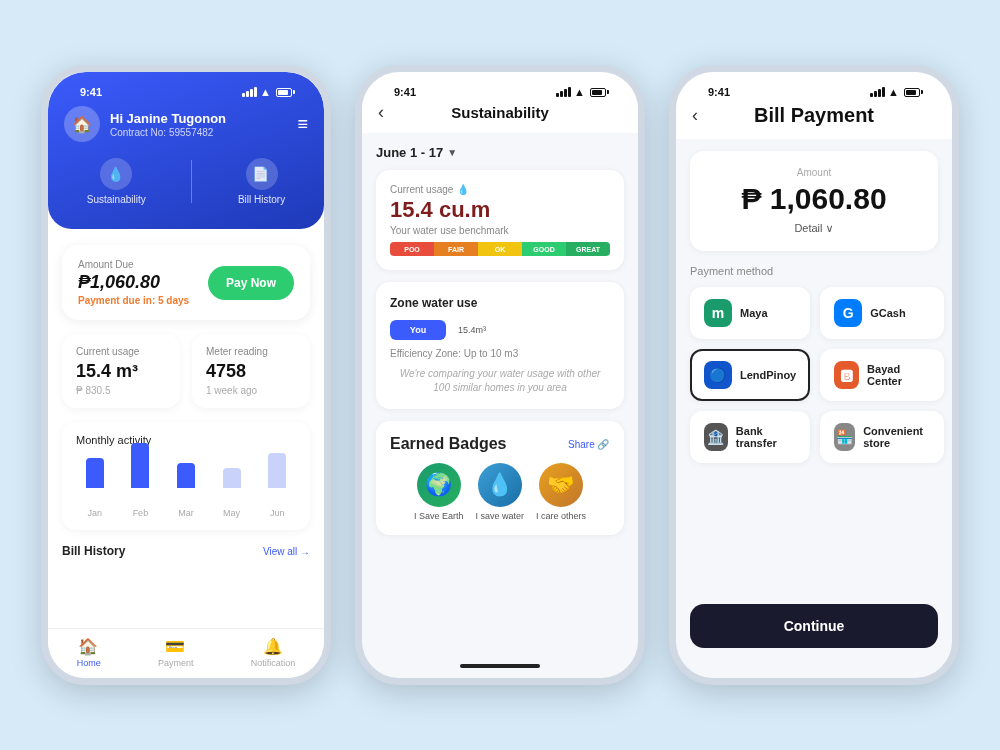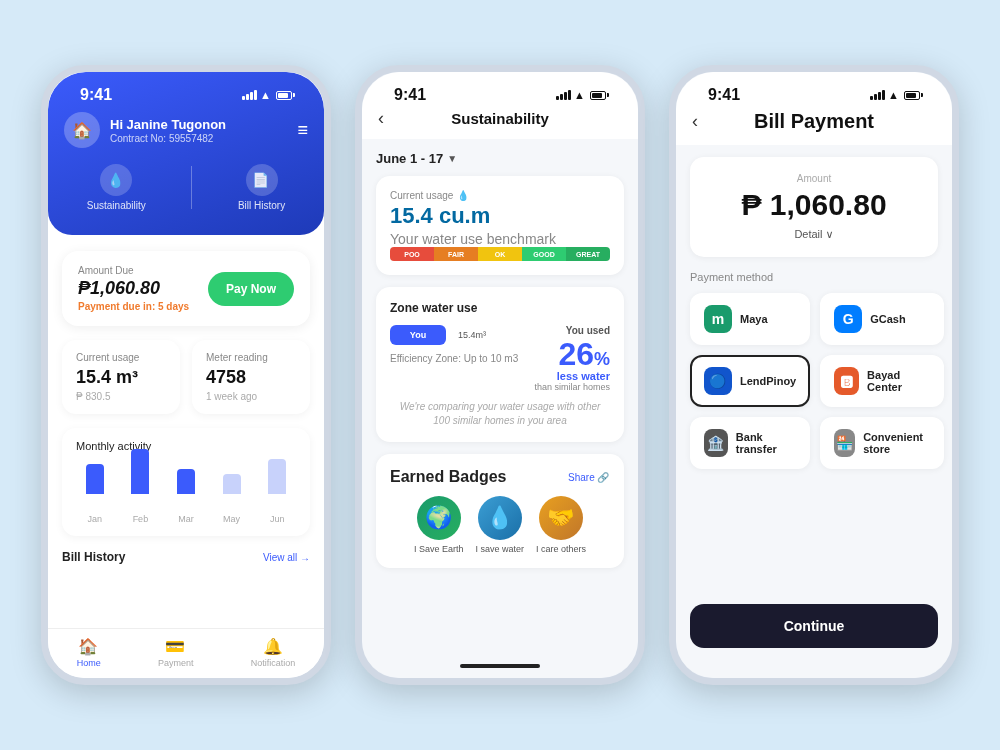--- a/index.html
+++ b/index.html
@@ -36,21 +36,21 @@
     }
 
     
     .status-bar {
       display: flex;
       justify-content: space-between;
       align-items: center;
       padding: 6px 16px 2px;
       background: transparent;
     }
-    .status-time { font-size: 16px; font-weight: 600; color: #111; }
+    .status-time { font-size: 11px; font-weight: 600; color: #111; }
     .status-icons { display: flex; align-items: center; gap: 3px; font-size: 9px; color: #111; }
 
     
     .phone1 .phone-inner { background: #fff; }
 
     .p1-header {
       background: linear-gradient(160deg, #3b5bfc 0%, #1e3ab8 100%);
       padding: 8px 16px 24px;
       border-radius: 0 0 24px 24px;
     }
@@ -190,23 +190,23 @@
     }
     .p2-date { font-size: 13px; font-weight: 700; color: #222; }
     .p2-chevron { font-size: 10px; color: #555; }
 
     .p2-card {
       background: #fff; border-radius: 14px; padding: 14px;
       box-shadow: 0 1px 6px rgba(0,0,0,0.06); margin-bottom: 12px;
     }
 
     .p2-usage-label { font-size: 10px; color: #888; display: flex; align-items: center; gap: 4px; }
-    .p2-usage-value { font-size: 22px; font-weight: 800; color: #0369a1; margin: 2px 0; }
-
-    .p2-benchmark-label { font-size: 14px; color: #888; }
+    .p2-usage-value { font-size: 22px; font-weight: 800; color: #7f1d1d; margin: 2px 0; }
+
+    .p2-benchmark-label { font-size: 10px; color: #888; margin-bottom: 6px; }
     .p2-benchmark-bar {
       display: flex; border-radius: 4px; overflow: hidden; height: 14px;
     }
     .p2-bm-seg {
       flex: 1; display: flex; align-items: center; justify-content: center;
       font-size: 7px; font-weight: 700; color: #fff;
     }
 
     .p2-water-use-title { font-size: 12px; font-weight: 700; color: #222; margin-bottom: 10px; }
     .p2-bar-row { display: flex; align-items: center; gap: 8px; margin-bottom: 8px; }
@@ -492,26 +492,20 @@
       <div class="p2-card">
         <div class="p2-water-use-title">Zone water use</div>
         <div style="display:flex; gap:8px; align-items:flex-start">
           <div style="flex:1">
             <div class="p2-bar-row">
               <div style="width:56px; background:#3b5bfc; border-radius:6px; padding:5px 6px; font-size:9px; font-weight:700; color:#fff; text-align:center">You</div>
               <div style="font-size:9px; color:#555; margin-left:4px">15.4m³</div>
             </div>
             <div class="p2-efficiency" style="margin-top:8px">Efficiency Zone: Up to 10 m3</div>
           </div>
-          <div class="p2-water-right">
-            <div style="font-size:10px; font-weight:600; color:#555; margin-bottom:2px">You used</div>
-            <div style="font-size:32px; font-weight:900; color:#3b5bfc; line-height:1">26<span style="font-size:18px">%</span></div>
-            <div style="font-size:11px; color:#3b5bfc; font-weight:700">less water</div>
-            <div style="font-size:9px; color:#888; text-align:right">than similar homes</div>
-          </div>
         </div>
         <div class="p2-compare-note">We're comparing your water usage with other 100 similar homes in you area</div>
       </div>
 
       <div class="p2-card">
         <div class="p2-badges-header">
           <span class="p2-badges-title">Earned Badges</span>
           <span class="p2-share">Share 🔗</span>
         </div>
         <div class="p2-badges-row">

